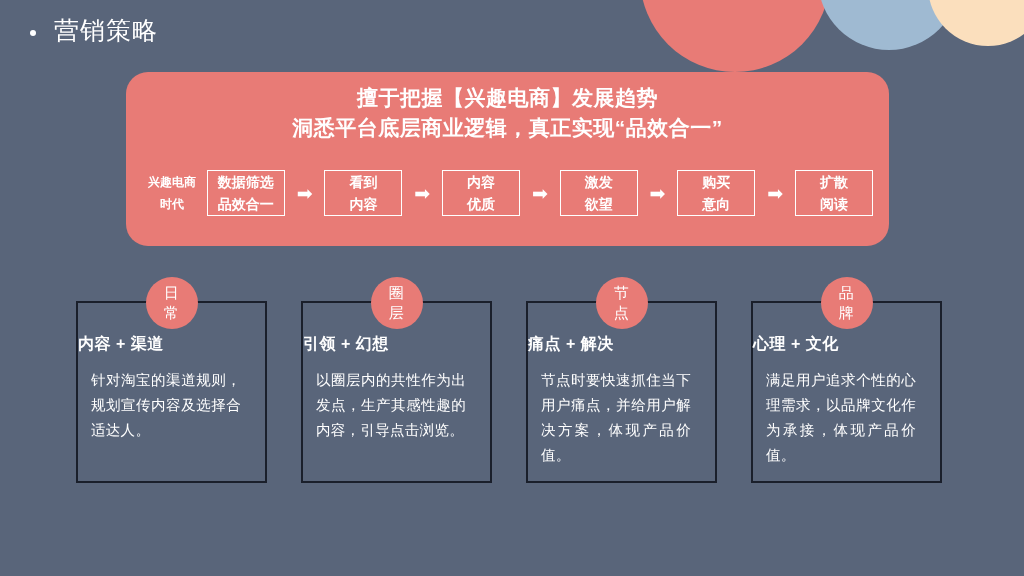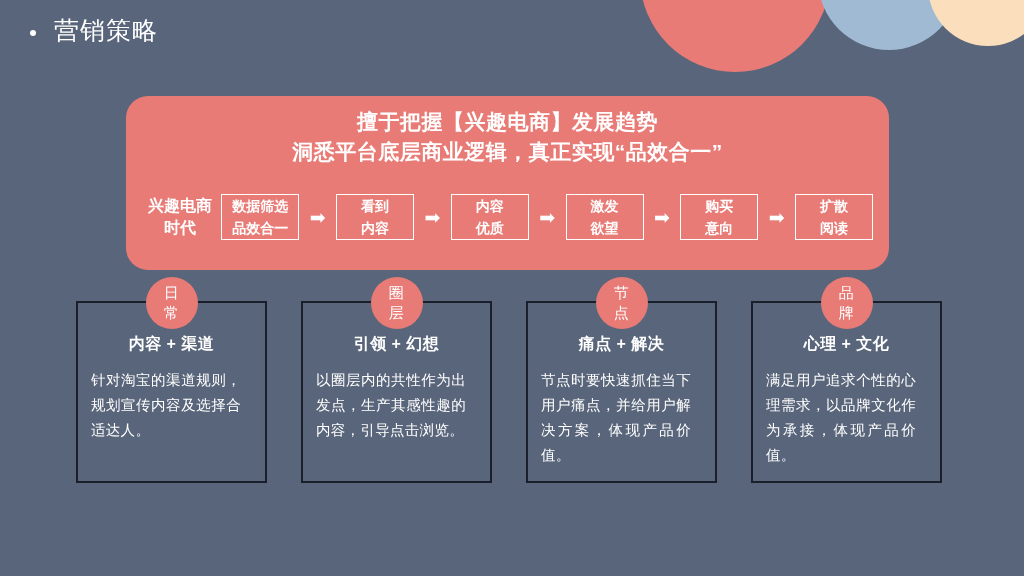--- a/index.html
+++ b/index.html
@@ -58,21 +58,21 @@
     color: #ffffff;
     font-size: 25px;
     letter-spacing: 1px;
     line-height: 1;
     white-space: nowrap;
   }
 
   
   #flow-panel {
     position: absolute;
-    left: 126px; top: 96px;
+    left: 126px; top: 72px;
     width: 763px; height: 174px;
     background: #e87b76;
     border-radius: 22px;
   }
   #flow-heading {
     position: absolute;
     left: 0; right: 0; top: 11px;
     text-align: center;
     color: #ffffff;
     font-weight: bold;
@@ -95,21 +95,21 @@
     position: absolute;
     left: 18px; right: 16px;
     top: 84px;
     height: 74px;
     display: flex;
     align-items: center;
     justify-content: space-between;
   }
   .flow-label {
     color: #ffffff;
-    font-size: 16px;
+    font-size: 12px;
     font-weight: bold;
     line-height: 22px;
     text-align: center;
     white-space: nowrap;
     padding: 0 4px;
   }
   .flow-box {
     border: 1px solid #ffffff;
     color: #ffffff;
     font-size: 14px;
@@ -156,21 +156,21 @@
     font-size: 15px;
     line-height: 20px;
     display: flex;
     flex-direction: column;
     align-items: center;
     justify-content: center;
     letter-spacing: 0.5px;
   }
   .card-badge span { display: block; }
   .card-title {
-    text-align: center;
+    text-align: left;
     color: #ffffff;
     font-size: 16px;
     font-weight: bold;
     margin-top: 31px;
     letter-spacing: 0.5px;
   }
   .card-body {
     color: #ffffff;
     font-size: 14.5px;
     line-height: 25px;

